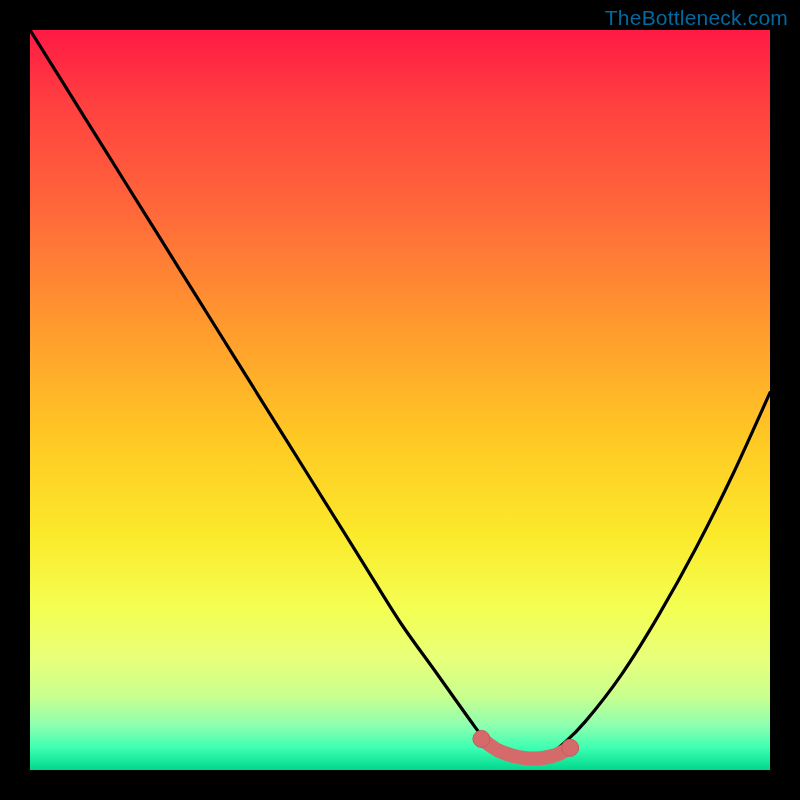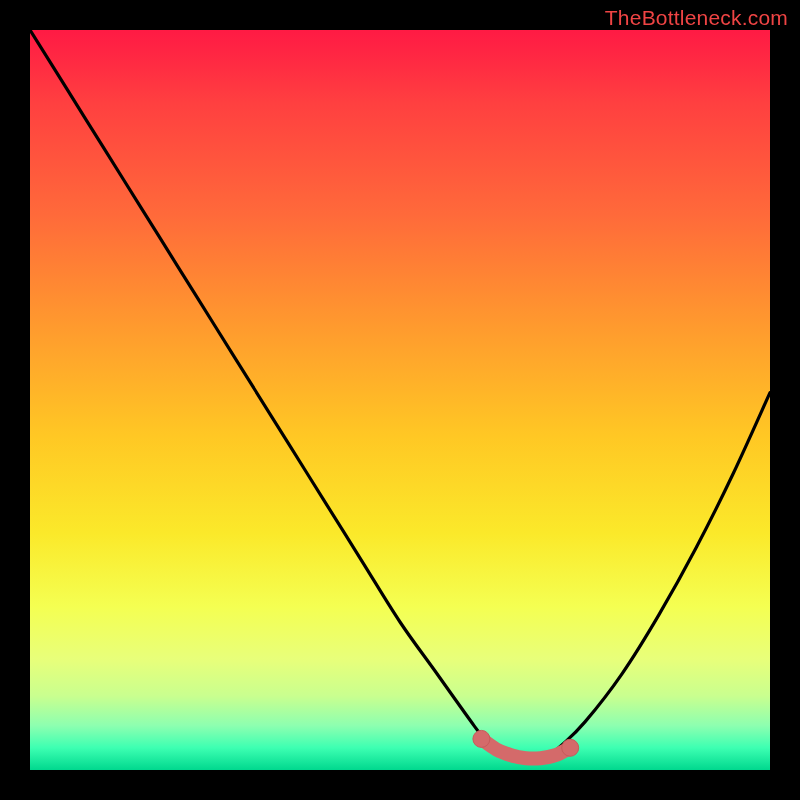--- a/index.html
+++ b/index.html
@@ -45,21 +45,21 @@
     position: absolute;
     left: 0;
     top: 0;
     width: 740px;
     height: 740px;
   }
   .watermark {
     position: absolute;
     top: 6px;
     right: 12px;
-    color: #ef4444;
+    color: #0369a1;
     font-size: 21px;
     letter-spacing: 0.2px;
     font-weight: 400;
   }
 </style>
 </head>
 <body>
 
 <div class="frame">
 

